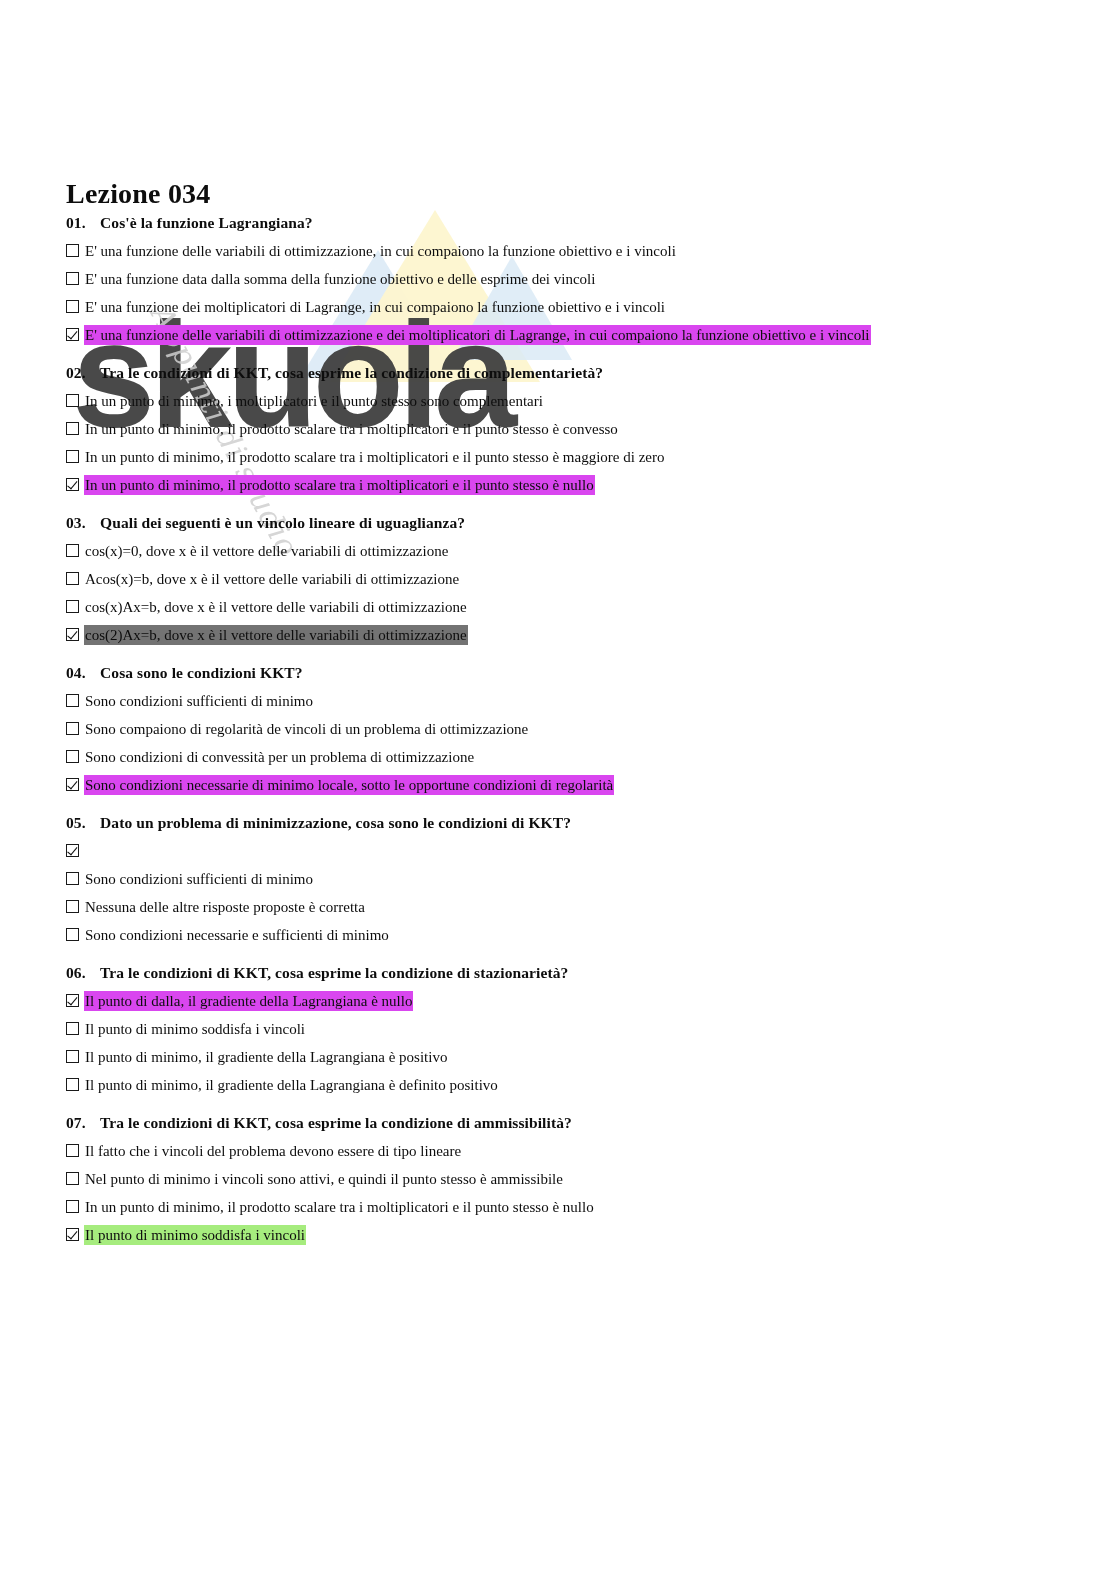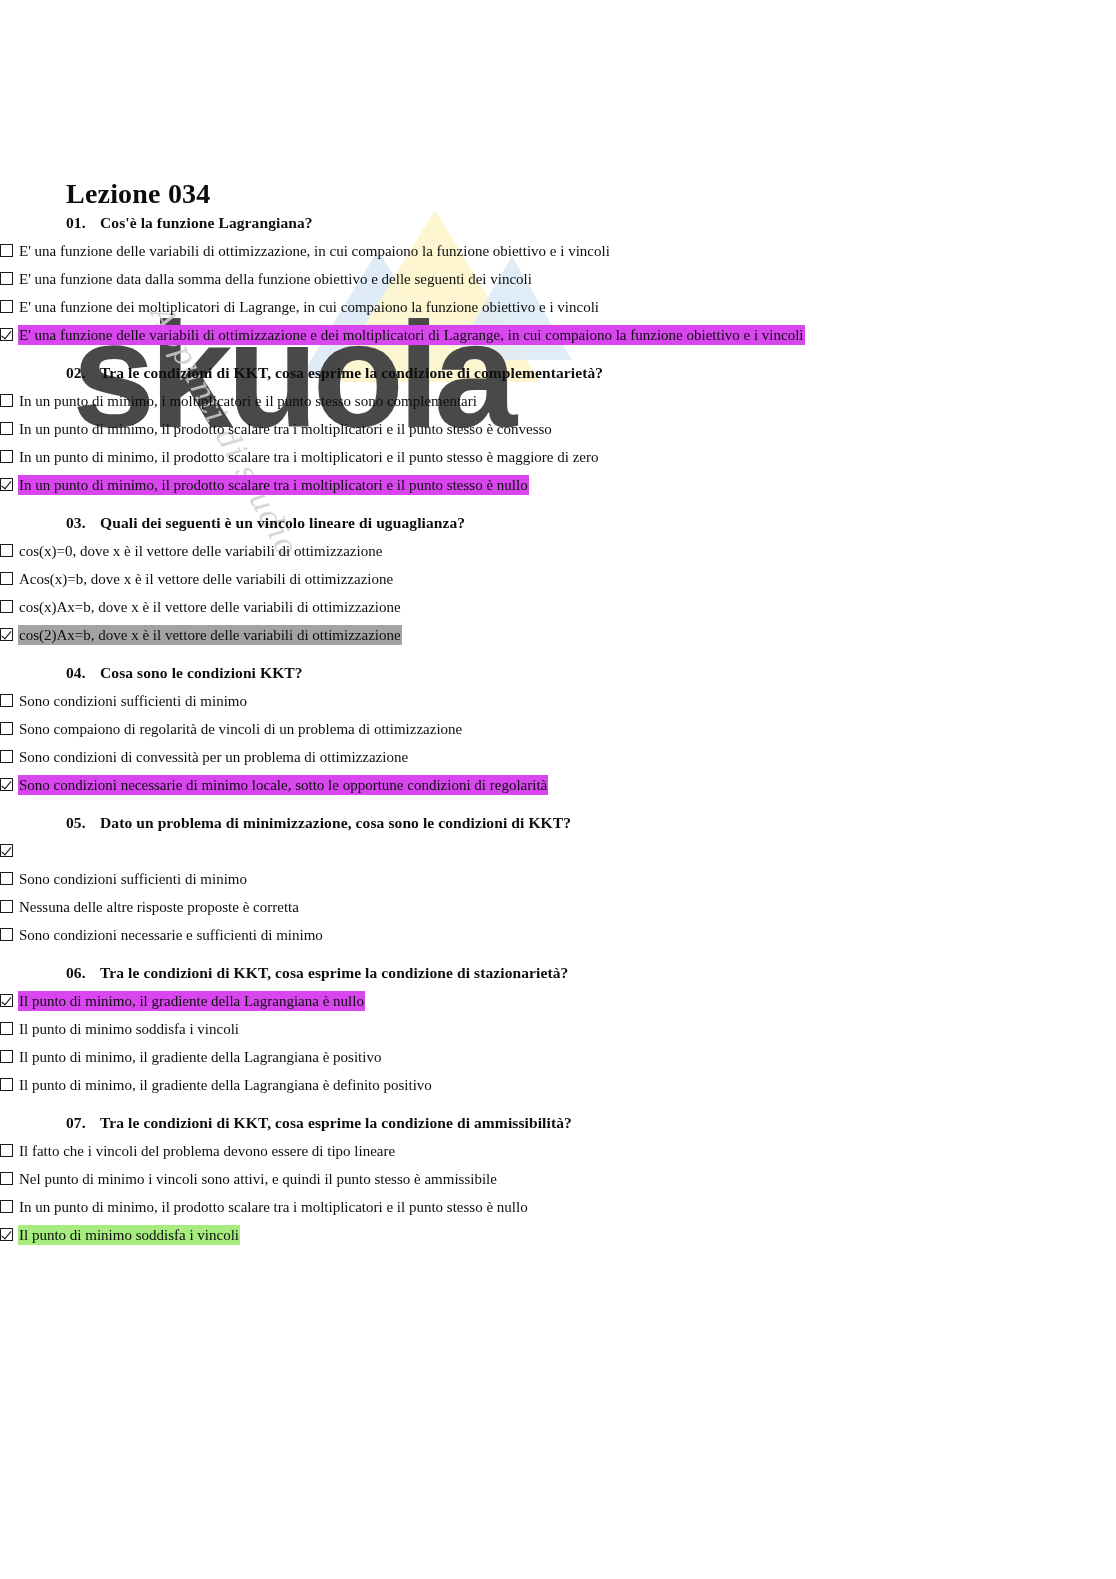--- a/index.html
+++ b/index.html
@@ -120,20 +120,21 @@
   }
   .q-num {
     display: inline-block;
     width: 34px;
   }
 
   .option-row {
     display: flex;
     align-items: flex-start;
     margin: 0 0 8px 0;
+    padding-left: 66px;
     min-height: 20px;
   }
 
   .checkbox {
     flex: 0 0 auto;
     width: 13px;
     height: 13px;
     border: 1.6px solid #1a1a1a;
     background: #ffffff;
     margin-top: 3px;
@@ -153,21 +154,21 @@
     transform: rotate(40deg);
   }
 
   .option-text {
     font-size: 15px;
     line-height: 18px;
     padding: 1px 1px 1px 1px;
     white-space: nowrap;
   }
   .option-text.hl-bright { background-color: #d946ef; }
-  .option-text.hl-mid    { background-color: #a3a3a3; }
+  .option-text.hl-mid    { background-color: #737373; }
   .option-text.hl-pale   { background-color: #a6ec7e; }
 </style>
 </head>
 <body>
 
 <div id="watermark">
   <div class="wm-peak-b"></div>
   <div class="wm-peak"></div>
   <div class="wm-peak-c"></div>
   <div class="wm-word">skuola</div>
@@ -180,21 +181,21 @@
 
   <div id="questions">
       <div class="question-block">
         <div class="q-header"><span class="q-num">01.</span><span>Cos'è la funzione Lagrangiana?</span></div>
         <div class="option-row">
           <span class="checkbox"></span>
           <span class="option-text ">E' una funzione delle variabili di ottimizzazione, in cui compaiono la funzione obiettivo e i vincoli</span>
         </div>
         <div class="option-row">
           <span class="checkbox"></span>
-          <span class="option-text ">E' una funzione data dalla somma della funzione obiettivo e delle seguenti dei vincoli</span>
+          <span class="option-text ">E' una funzione data dalla somma della funzione obiettivo e delle esprime dei vincoli</span>
         </div>
         <div class="option-row">
           <span class="checkbox"></span>
           <span class="option-text ">E' una funzione dei moltiplicatori di Lagrange, in cui compaiono la funzione obiettivo e i vincoli</span>
         </div>
         <div class="option-row">
           <span class="checkbox checked"></span>
           <span class="option-text hl-bright">E' una funzione delle variabili di ottimizzazione e dei moltiplicatori di Lagrange, in cui compaiono la funzione obiettivo e i vincoli</span>
         </div>
       </div>
@@ -270,21 +271,21 @@
         </div>
         <div class="option-row">
           <span class="checkbox"></span>
           <span class="option-text ">Sono condizioni necessarie e sufficienti di minimo</span>
         </div>
       </div>
       <div class="question-block">
         <div class="q-header"><span class="q-num">06.</span><span>Tra le condizioni di KKT, cosa esprime la condizione di stazionarietà?</span></div>
         <div class="option-row">
           <span class="checkbox checked"></span>
-          <span class="option-text hl-bright">Il punto di minimo, il gradiente della Lagrangiana è nullo</span>
+          <span class="option-text hl-bright">Il punto di dalla, il gradiente della Lagrangiana è nullo</span>
         </div>
         <div class="option-row">
           <span class="checkbox"></span>
           <span class="option-text ">Il punto di minimo soddisfa i vincoli</span>
         </div>
         <div class="option-row">
           <span class="checkbox"></span>
           <span class="option-text ">Il punto di minimo, il gradiente della Lagrangiana è positivo</span>
         </div>
         <div class="option-row">

